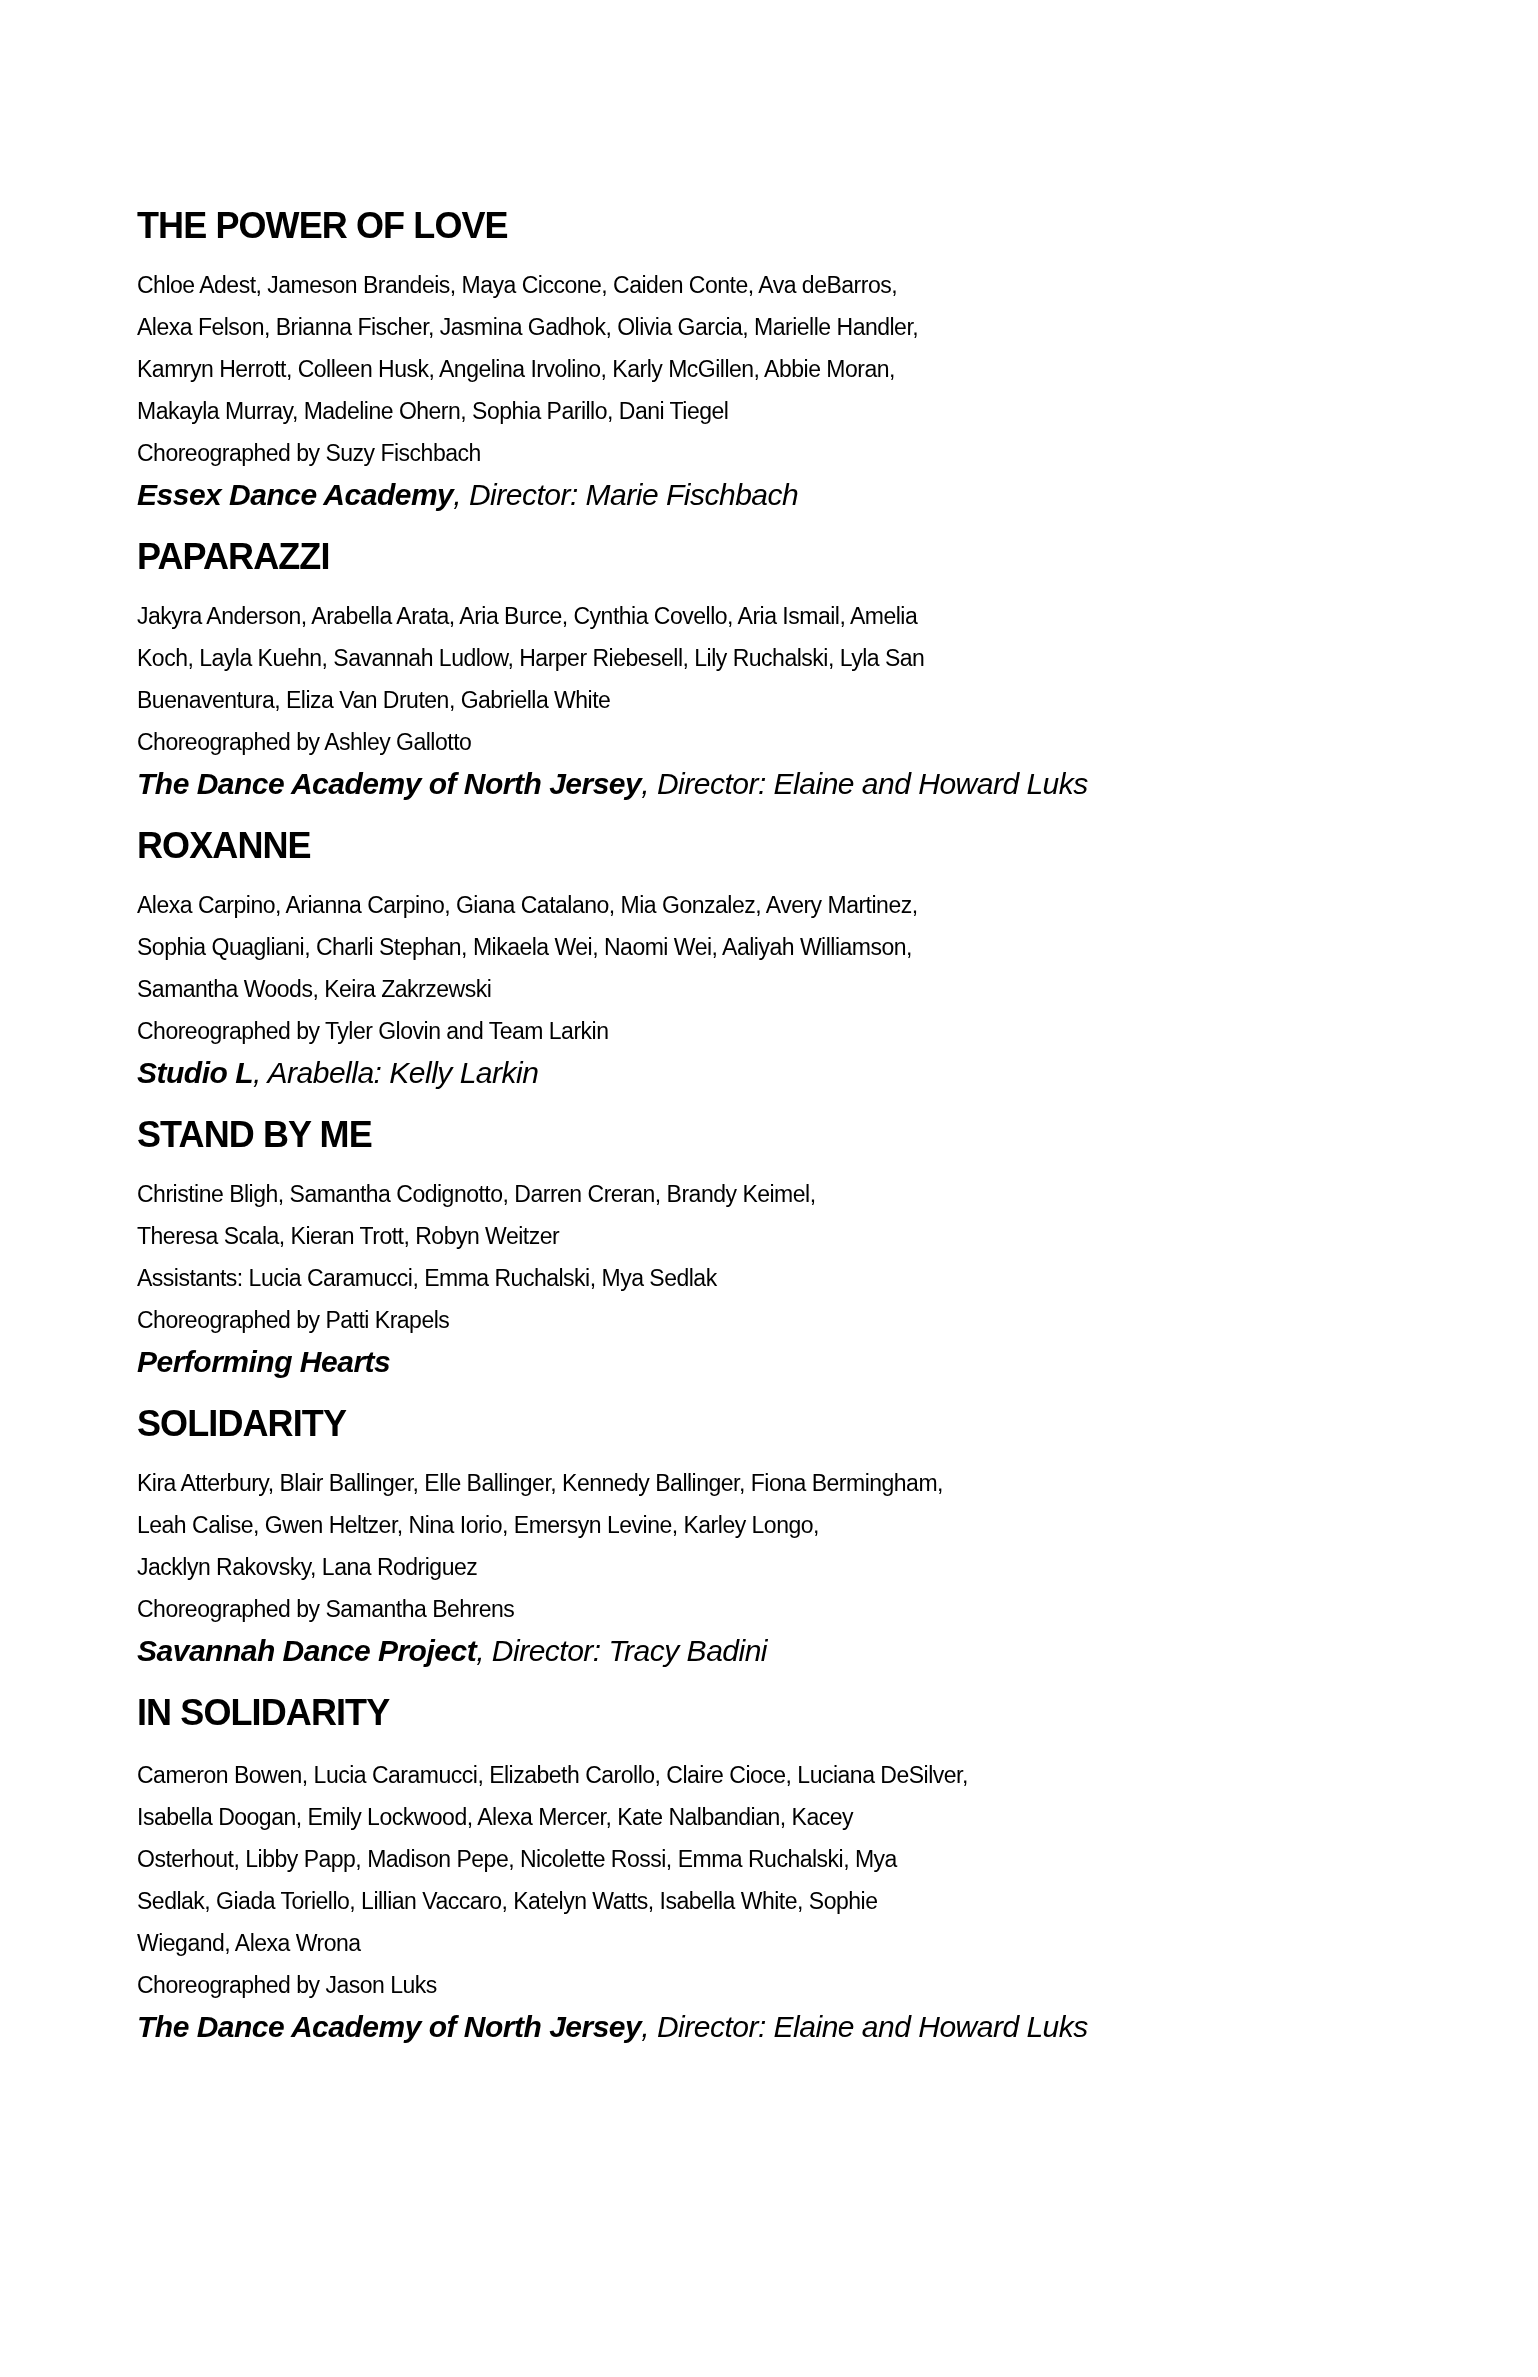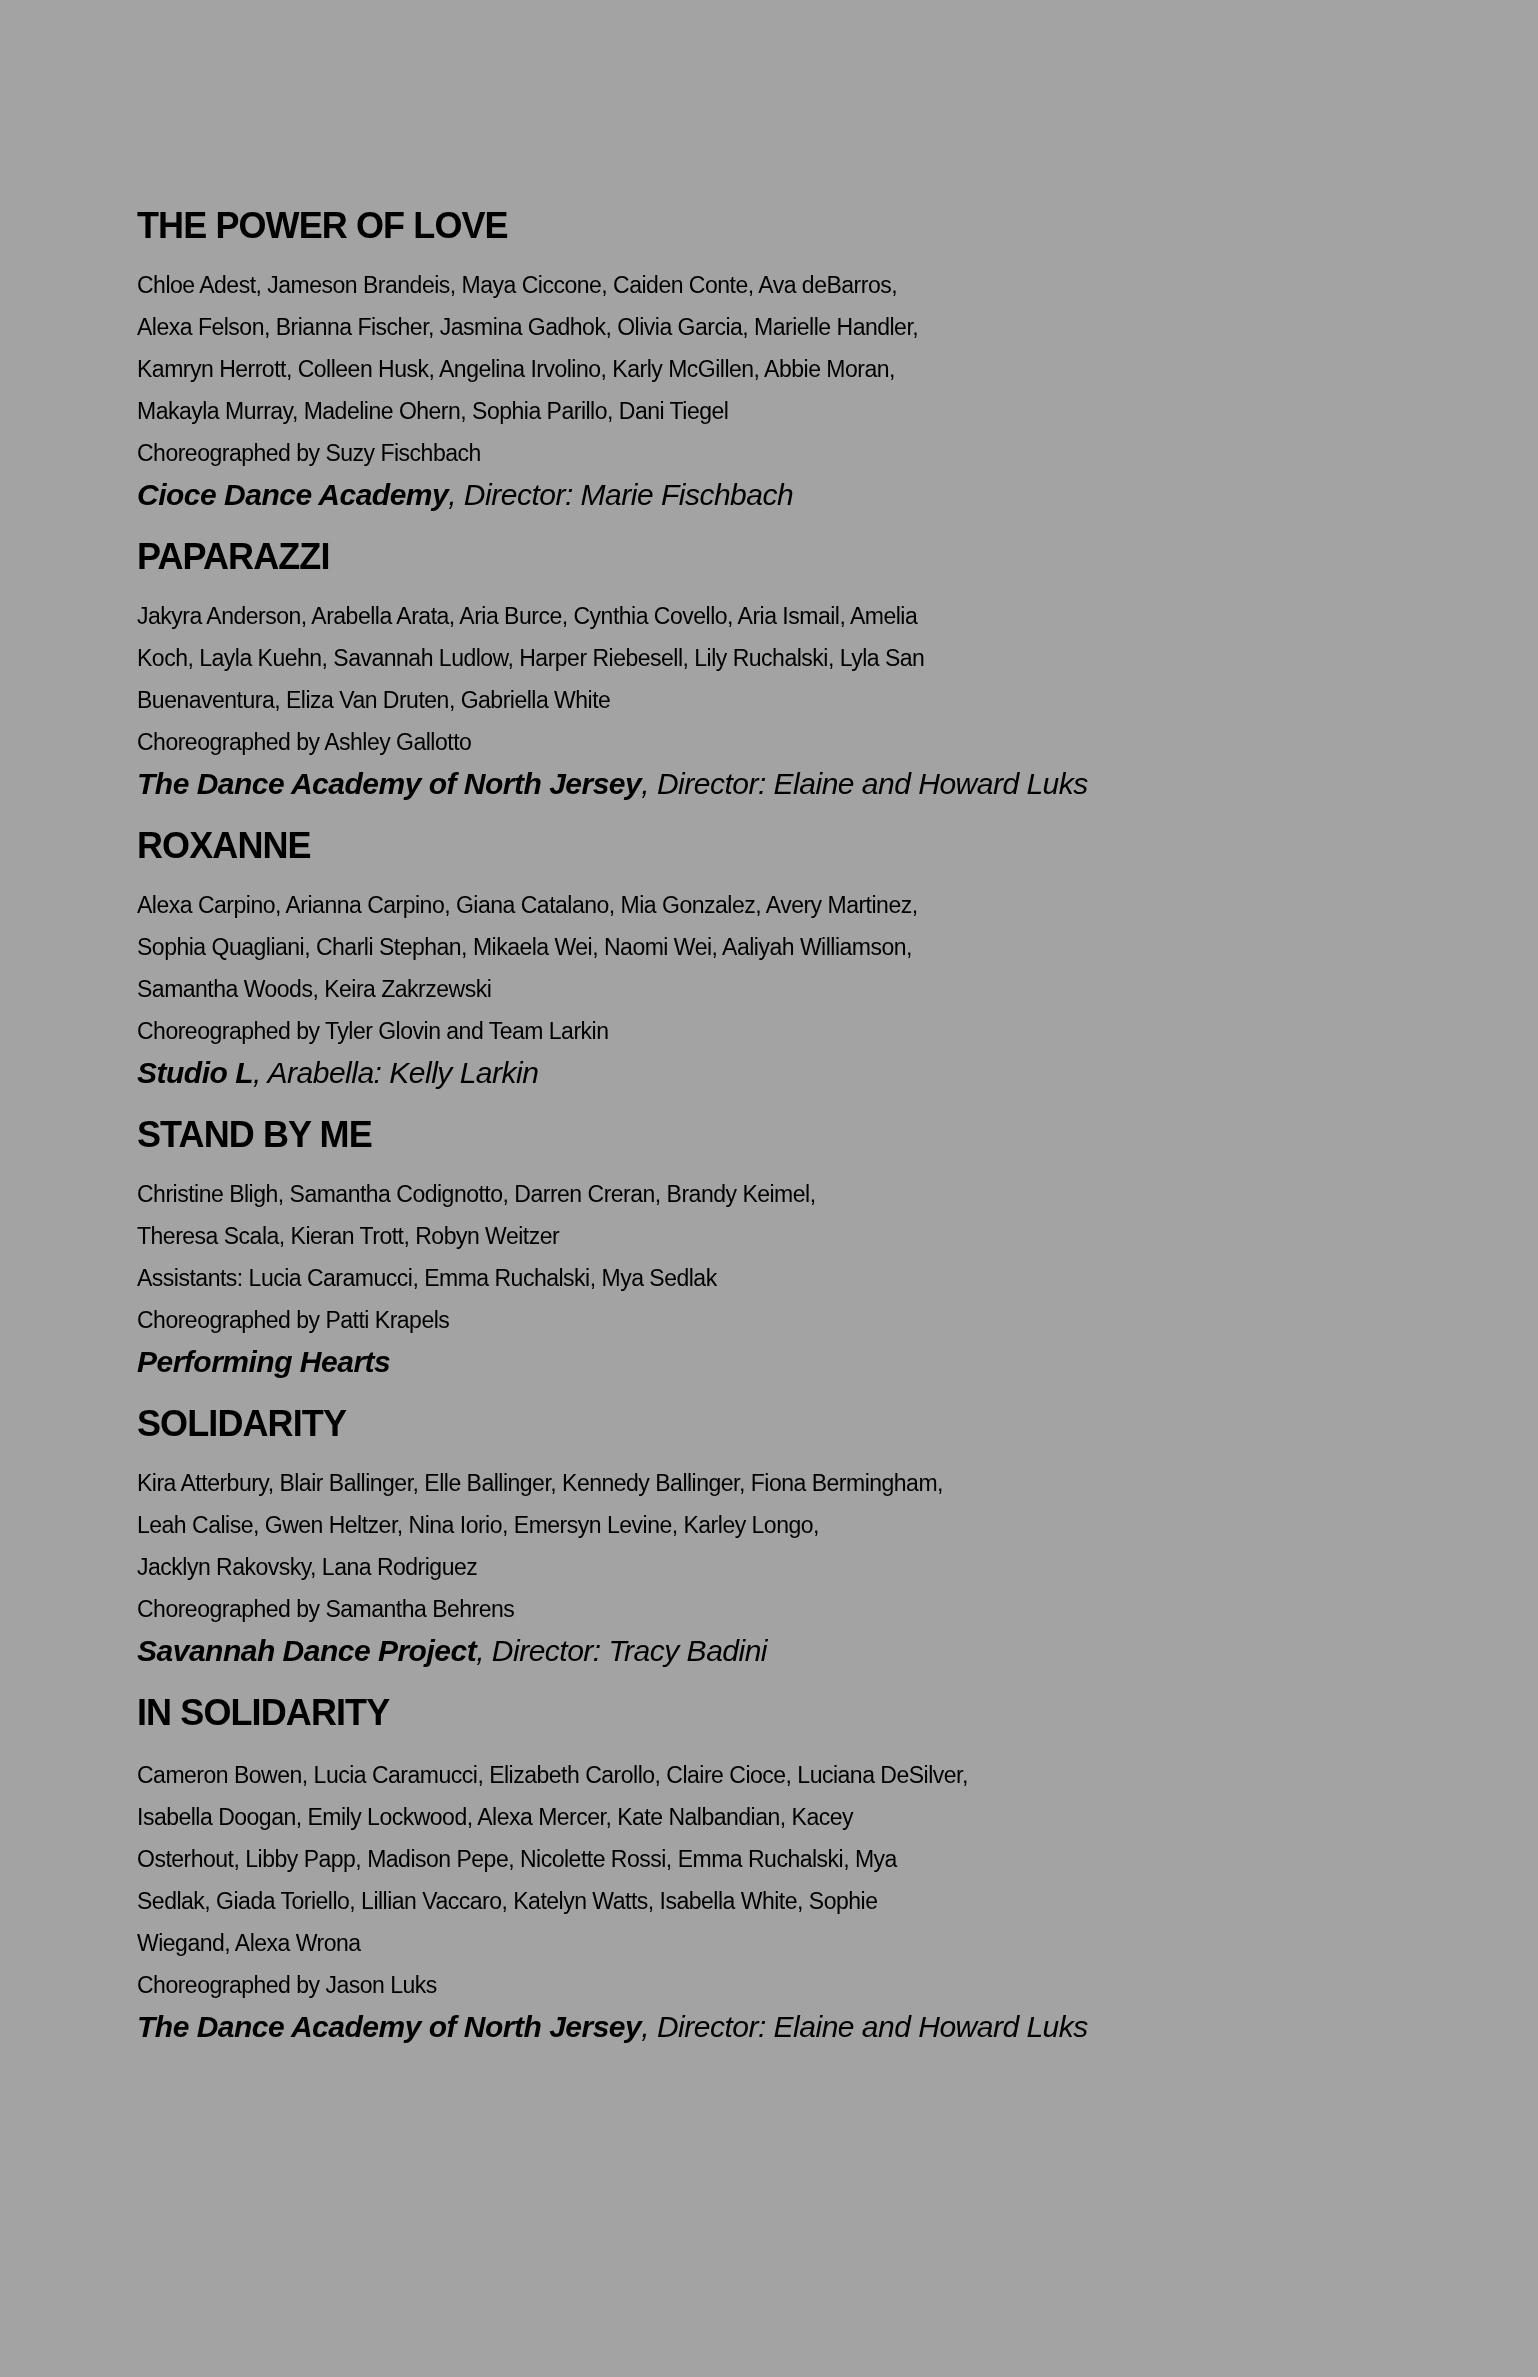--- a/index.html
+++ b/index.html
@@ -5,21 +5,21 @@
   html, body {
     margin: 0;
     padding: 0;
     background: #e8e8e8;
   }
   .page {
     position: relative;
     width: 1538px;
     height: 2377px;
     margin: 0 auto;
-    background: #a3a3a3;
+    background: #ffffff;
     box-sizing: border-box;
     padding: 201px 191px 0 137px;
     font-family: "Liberation Sans", sans-serif;
     color: #000000;
   }
   section.performance {
     margin: 0 0 16px 0;
   }
   h2.title {
     margin: 0 0 13px 0;
@@ -55,21 +55,21 @@
 
 <div class="page">
   <main id="sections-root">
   <section class="performance">
     <h2 class="title">THE POWER OF LOVE</h2>
     <div class="body-lines">Chloe Adest, Jameson Brandeis, Maya Ciccone, Caiden Conte, Ava deBarros,
 Alexa Felson, Brianna Fischer, Jasmina Gadhok, Olivia Garcia, Marielle Handler,
 Kamryn Herrott, Colleen Husk, Angelina Irvolino, Karly McGillen, Abbie Moran,
 Makayla Murray, Madeline Ohern, Sophia Parillo, Dani Tiegel
 Choreographed by Suzy Fischbach</div>
-    <div class="studio-line"><span class="studio-name">Cioce Dance Academy</span><span class="studio-rest">, Director: Marie Fischbach</span></div>
+    <div class="studio-line"><span class="studio-name">Essex Dance Academy</span><span class="studio-rest">, Director: Marie Fischbach</span></div>
   </section>
 
   <section class="performance">
     <h2 class="title">PAPARAZZI</h2>
     <div class="body-lines">Jakyra Anderson, Arabella Arata, Aria Burce, Cynthia Covello, Aria Ismail, Amelia
 Koch, Layla Kuehn, Savannah Ludlow, Harper Riebesell, Lily Ruchalski, Lyla San
 Buenaventura, Eliza Van Druten, Gabriella White
 Choreographed by Ashley Gallotto</div>
     <div class="studio-line"><span class="studio-name">The Dance Academy of North Jersey</span><span class="studio-rest">, Director: Elaine and Howard Luks</span></div>
   </section>

